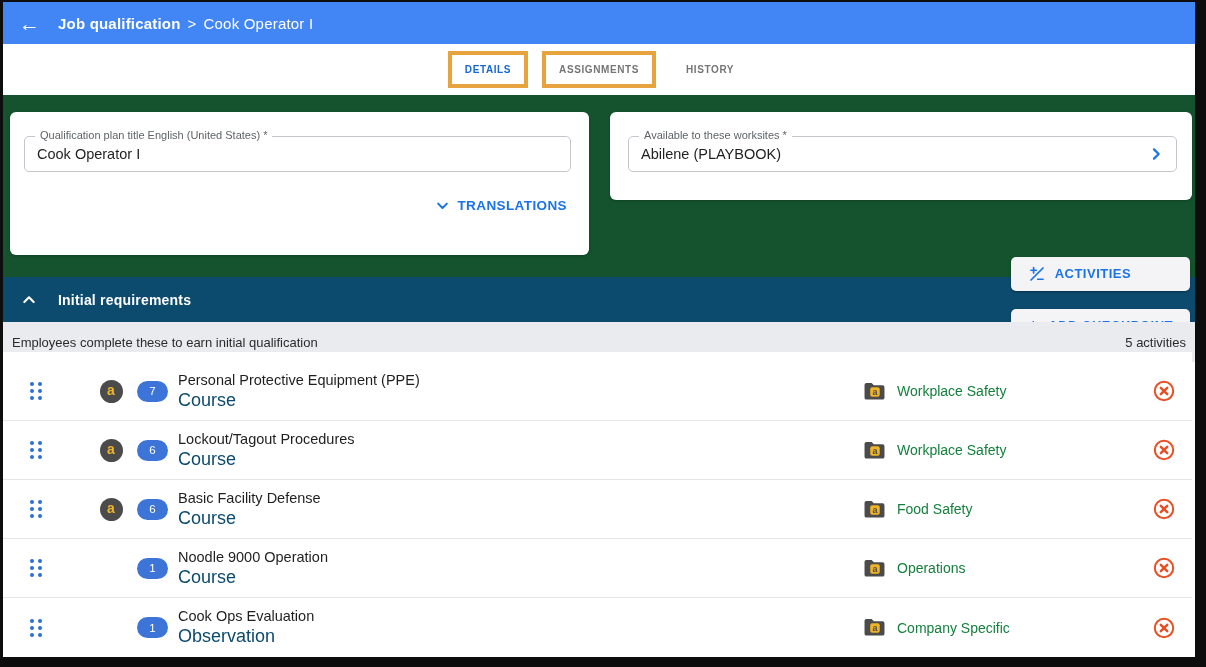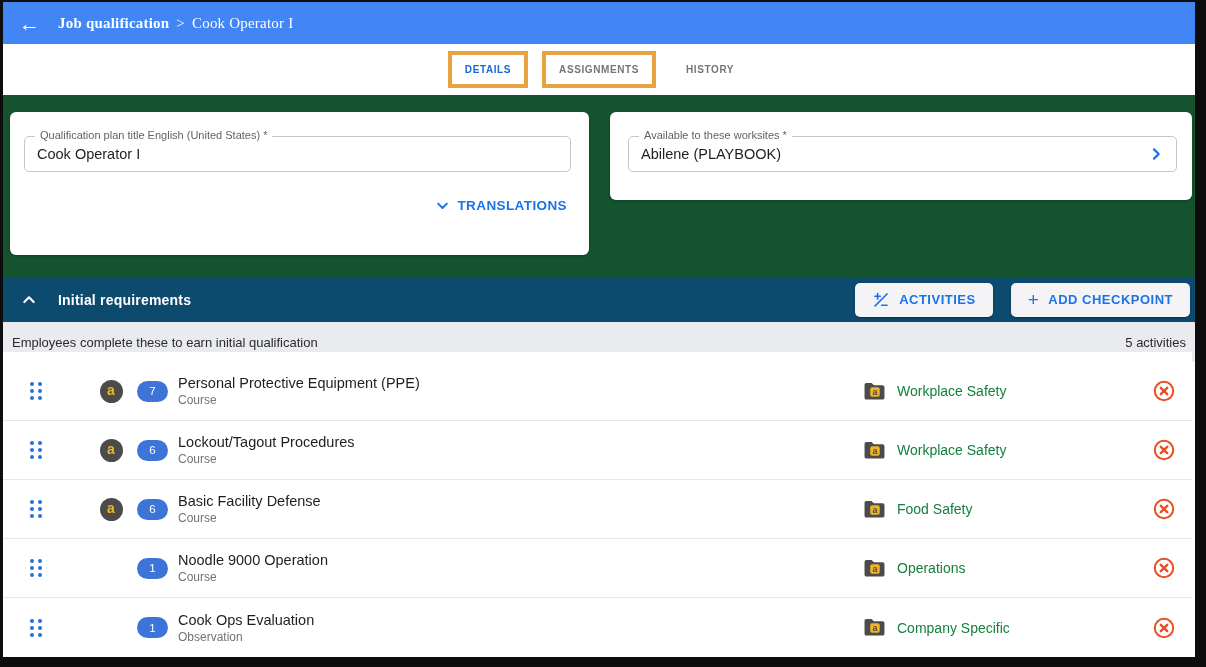--- a/index.html
+++ b/index.html
@@ -16,21 +16,21 @@
     background: #fff; overflow: hidden;
   }
 
   
   .appbar {
     position: absolute; left: 0; top: 0; width: 100%; height: 42px;
     background: #4285F4; display: flex; align-items: center;
     padding: 0 16px; gap: 18px; color: #fff;
   }
   .back-btn { font-size: 21px; line-height: 1; cursor: pointer; display: flex; align-items: center; }
-  .crumb { font-size: 15px; letter-spacing: .2px; display: flex; gap: 7px; align-items: baseline; font-family: Liberation Serif, serif; }
+  .crumb { font-size: 15px; letter-spacing: .2px; display: flex; gap: 7px; align-items: baseline; }
   .crumb .sec { font-weight: 700; }
 
   
   .tabsbar {
     position: absolute; left: 0; top: 42px; width: 100%; height: 51px;
     background: #fff; display: flex; align-items: center; justify-content: center; gap: 14px;
   }
   .tab-box { border: 4px solid #E7A33D; padding: 9px 13px; display: flex; }
   .tab {
     font-size: 10px; font-weight: 700; letter-spacing: .6px;
@@ -69,21 +69,21 @@
     color: #1A73E8; font-size: 13.5px; font-weight: 700; letter-spacing: .4px; cursor: pointer;
   }
 
   
   .section-bar {
     position: absolute; left: 0; top: 275px; width: 100%; height: 45px;
     background: #0c4a6e; display: flex; align-items: center; padding: 0 5px 0 18px; color: #fff;
   }
   .collapse-btn { display: flex; align-items: center; cursor: pointer; }
   .section-title { margin-left: 21px; font-size: 14px; font-weight: 700; letter-spacing: .2px; }
-  .bar-buttons { margin-left: auto; display: flex; gap: 18px; }
+  .bar-buttons { margin-left: auto; display: flex; gap: 18px; flex-direction: column; }
   .bar-btn {
     height: 34px; background: #F4F4F7; color: #1A73E8; border: none; border-radius: 5px;
     display: flex; align-items: center; gap: 9px; padding: 0 17px;
     font-family: "Liberation Sans", sans-serif;
     font-size: 13px; font-weight: 700; letter-spacing: .5px; cursor: pointer;
     box-shadow: 0 1px 2px rgba(0,0,0,.35);
   }
   .plus-glyph { font-size: 19px; font-weight: 400; line-height: 1; }
 
   
@@ -114,21 +114,21 @@
     color: #F0B428; font-size: 14px; font-weight: 700;
     display: flex; align-items: center; justify-content: center; padding-bottom: 2px;
   }
   .badge {
     margin-left: 14px; min-width: 31px; height: 21px; border-radius: 11px;
     background: #3D74D8; color: #fff; font-size: 11.5px;
     display: flex; align-items: center; justify-content: center;
   }
   .rowtext { margin-left: 10px; display: flex; flex-direction: column; gap: 2px; }
   .rowtitle { font-size: 14.5px; color: #1F1F1F; }
-  .rowtype { font-size: 12px; color: #737373; }
+  .rowtype { font-size: 18px; color: #0c4a6e; }
   .category { position: absolute; left: 860px; display: flex; align-items: center; gap: 11px; }
   .catlabel { font-size: 14px; color: #15803d; }
   .delete-btn { position: absolute; left: 1149px; width: 24px; height: 24px; cursor: pointer; display: flex; }
 </style>
 </head>
 <body>
 
 <div class="frame">
 <div class="app">
 

